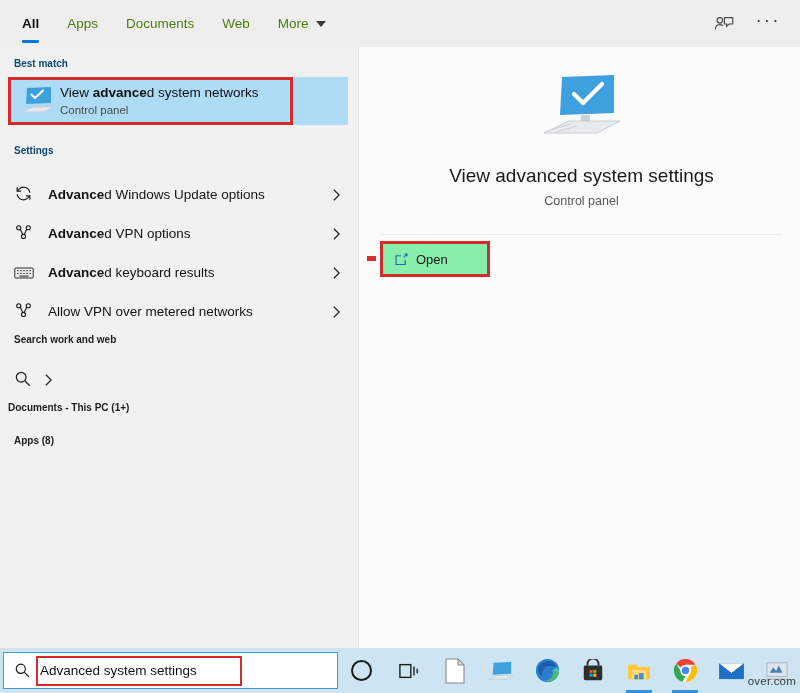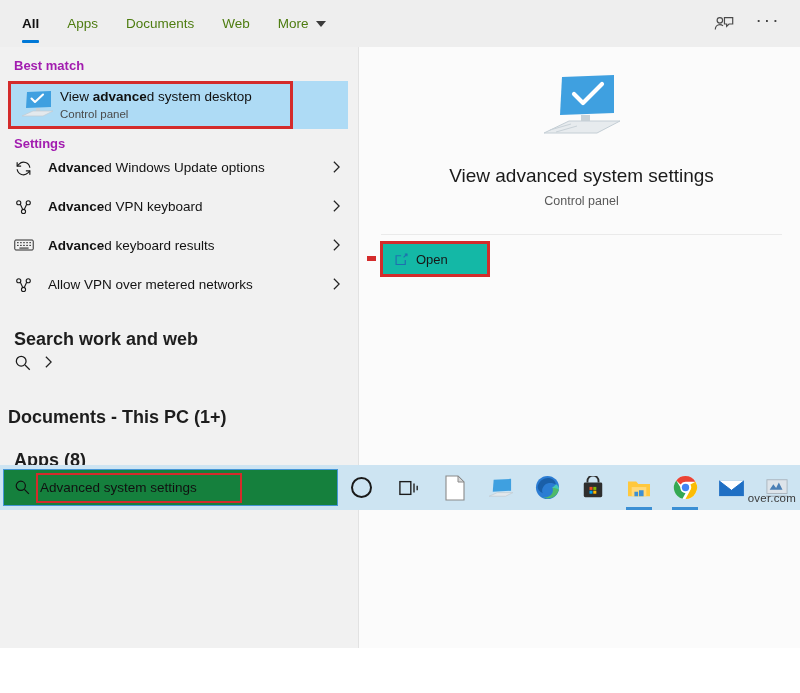--- a/index.html
+++ b/index.html
@@ -4,21 +4,21 @@
 <style>
   html, body {
     margin: 0; padding: 0;
     width: 800px; height: 693px;
     overflow: hidden;
     font-family: "Liberation Sans", sans-serif;
     background: #ffffff;
   }
   #app {
     position: relative;
-    width: 800px; height: 510px;
+    width: 800px; height: 693px;
   }
 
   
   .flyout {
     position: absolute;
     left: 0; top: 0;
     width: 800px; height: 648px;
     background: #f3f3f3;
     display: flex;
     flex-direction: column;
@@ -82,23 +82,23 @@
     position: relative;
     border-right: 1px solid #e2e2e2;
   }
   .right-pane {
     flex: 1 1 auto;
     background: #fbfbfb;
     position: relative;
   }
 
   .section-title {
-    font-size: 13px;
+    font-size: 10px;
     font-weight: bold;
-    color: #a21caf;
+    color: #0c4a6e;
     padding: 11px 0 8px 14px;
   }
 
   
   .best-match-row {
     position: relative;
     height: 48px;
     margin: 0 10px 0 8px;
     background: #aedbf5;
     display: flex;
@@ -117,21 +117,21 @@
     flex: 0 0 auto;
   }
   .bm-text { margin-left: 4px; line-height: 1.25; }
   .bm-title { font-size: 13.5px; color: #101010; }
   .bm-title b { font-weight: bold; }
   .bm-sub { font-size: 11.5px; color: #4a4a4a; margin-top: 1px; }
 
   
   .list-row {
     display: flex;
-    align-items: flex-start;
+    align-items: flex-end;
     height: 39px;
     padding-left: 14px;
     padding-right: 14px;
     cursor: default;
   }
   .list-row.tall { height: 50px; align-items: center; }
   .row-icon {
     width: 26px; flex: 0 0 auto;
     display: flex; align-items: center; justify-content: flex-start;
     color: #1b1b1b;
@@ -145,21 +145,21 @@
   }
   .row-label b { font-weight: bold; }
   .row-label .muted { color: #6c6c6c; }
   .chev {
     flex: 0 0 auto;
     width: 16px; height: 16px;
     color: #222;
     display: flex; align-items: center; justify-content: center;
   }
   .plain-heading {
-    font-size: 18px;
+    font-size: 10px;
     font-weight: bold;
     color: #1d1d1d;
     padding: 13px 0 4px 14px;
   }
 
   
   .preview-card {
     position: absolute;
     left: 22px; right: 18px;
     top: 0;
@@ -182,21 +182,21 @@
     margin-top: 7px;
   }
   .open-wrap {
     position: absolute;
     left: 21px;
     top: 194px;
     width: 700px;
   }
   .open-btn {
     width: 110px; height: 36px;
-    background: #14b8a6;
+    background: #86efac;
     display: flex;
     align-items: center;
     padding-left: 14px;
     box-sizing: border-box;
     font-size: 13px;
     color: #171717;
     cursor: default;
   }
   .open-btn .oi { width: 22px; color: #1f1f1f; display:flex; align-items:center;}
   .open-annot {
@@ -219,21 +219,21 @@
     left: 0; bottom: 0;
     width: 800px; height: 45px;
     background: #cde4f2;
     display: flex;
     align-items: center;
   }
   .searchbox {
     position: relative;
     margin-left: 3px;
     width: 346px; height: 37px;
-    background: #15803d;
+    background: #ffffff;
     border: 1px solid #4596d6;
     box-sizing: border-box;
     display: flex;
     align-items: center;
   }
   .searchbox .mag { width: 36px; display: flex; align-items: center; justify-content: center; color:#111; }
   .search-text {
     font-size: 13.5px;
     color: #111111;
     position: relative;
@@ -316,28 +316,28 @@
           <div class="best-match-row">
             <div class="bm-icon">
               <svg width="34" height="30" viewBox="0 0 34 30">
                 <path d="M7 2 L31 1 L31 17 L6 18 Z" fill="#3fa0e0"></path>
                 <path d="M11.5 8.5 L15 12 L23 4.5" stroke="#ffffff" stroke-width="2.1" fill="none" stroke-linecap="round" stroke-linejoin="round"></path>
                 <rect x="16" y="18" width="4" height="3.5" fill="#c9d2d8"></rect>
                 <path d="M2 26 L13 21 L33 21 L23 26 Z" fill="#e4e9ed" stroke="#c2ccd3" stroke-width="0.7"></path>
               </svg>
             </div>
             <div class="bm-text">
-              <div class="bm-title"><span>View </span><b>advance</b><span>d system desktop</span></div>
+              <div class="bm-title"><span>View </span><b>advance</b><span>d system networks</span></div>
               <div class="bm-sub">Control panel</div>
             </div>
           </div>
           <div class="annot-box" style="left:8px; top:0px; width:285px; height:48px;"></div>
         </div>
 
-        <div class="section-title" style="padding-top:7px;">Settings</div>
+        <div class="section-title" style="padding-top:20px;">Settings</div>
 
         <div class="list-row">
           <span class="row-icon">
             <svg width="19" height="19" viewBox="0 0 24 24" fill="none" stroke="#1b1b1b" stroke-width="1.5">
               <path d="M20 11a8 8 0 0 0-13.6-4.6L4 9"></path>
               <path d="M4 13a8 8 0 0 0 13.6 4.6L20 15"></path>
               <polyline points="4,4 4,9 9,9"></polyline>
               <polyline points="20,20 20,15 15,15"></polyline>
             </svg>
           </span>
@@ -351,21 +351,21 @@
 
         <div class="list-row">
           <span class="row-icon">
             <svg width="19" height="19" viewBox="0 0 24 24" fill="none" stroke="#1b1b1b" stroke-width="1.4">
               <circle cx="6" cy="6" r="2.6"></circle>
               <circle cx="18" cy="6" r="2.6"></circle>
               <circle cx="12" cy="17" r="2.6"></circle>
               <path d="M8 8 L11 14.5 M16 8 L13 14.5"></path>
             </svg>
           </span>
-          <span class="row-label"><b>Advance</b><span>d VPN keyboard</span></span>
+          <span class="row-label"><b>Advance</b><span>d VPN options</span></span>
           <span class="chev">
             <svg width="11" height="14" viewBox="0 0 12 16" fill="none" stroke="#222" stroke-width="1.4">
                 <polyline points="3,2 9,8 3,14"></polyline>
               </svg>
           </span>
         </div>
 
         <div class="list-row">
           <span class="row-icon">
             <svg width="20" height="16" viewBox="0 0 26 18" fill="none" stroke="#1b1b1b" stroke-width="1.2">

